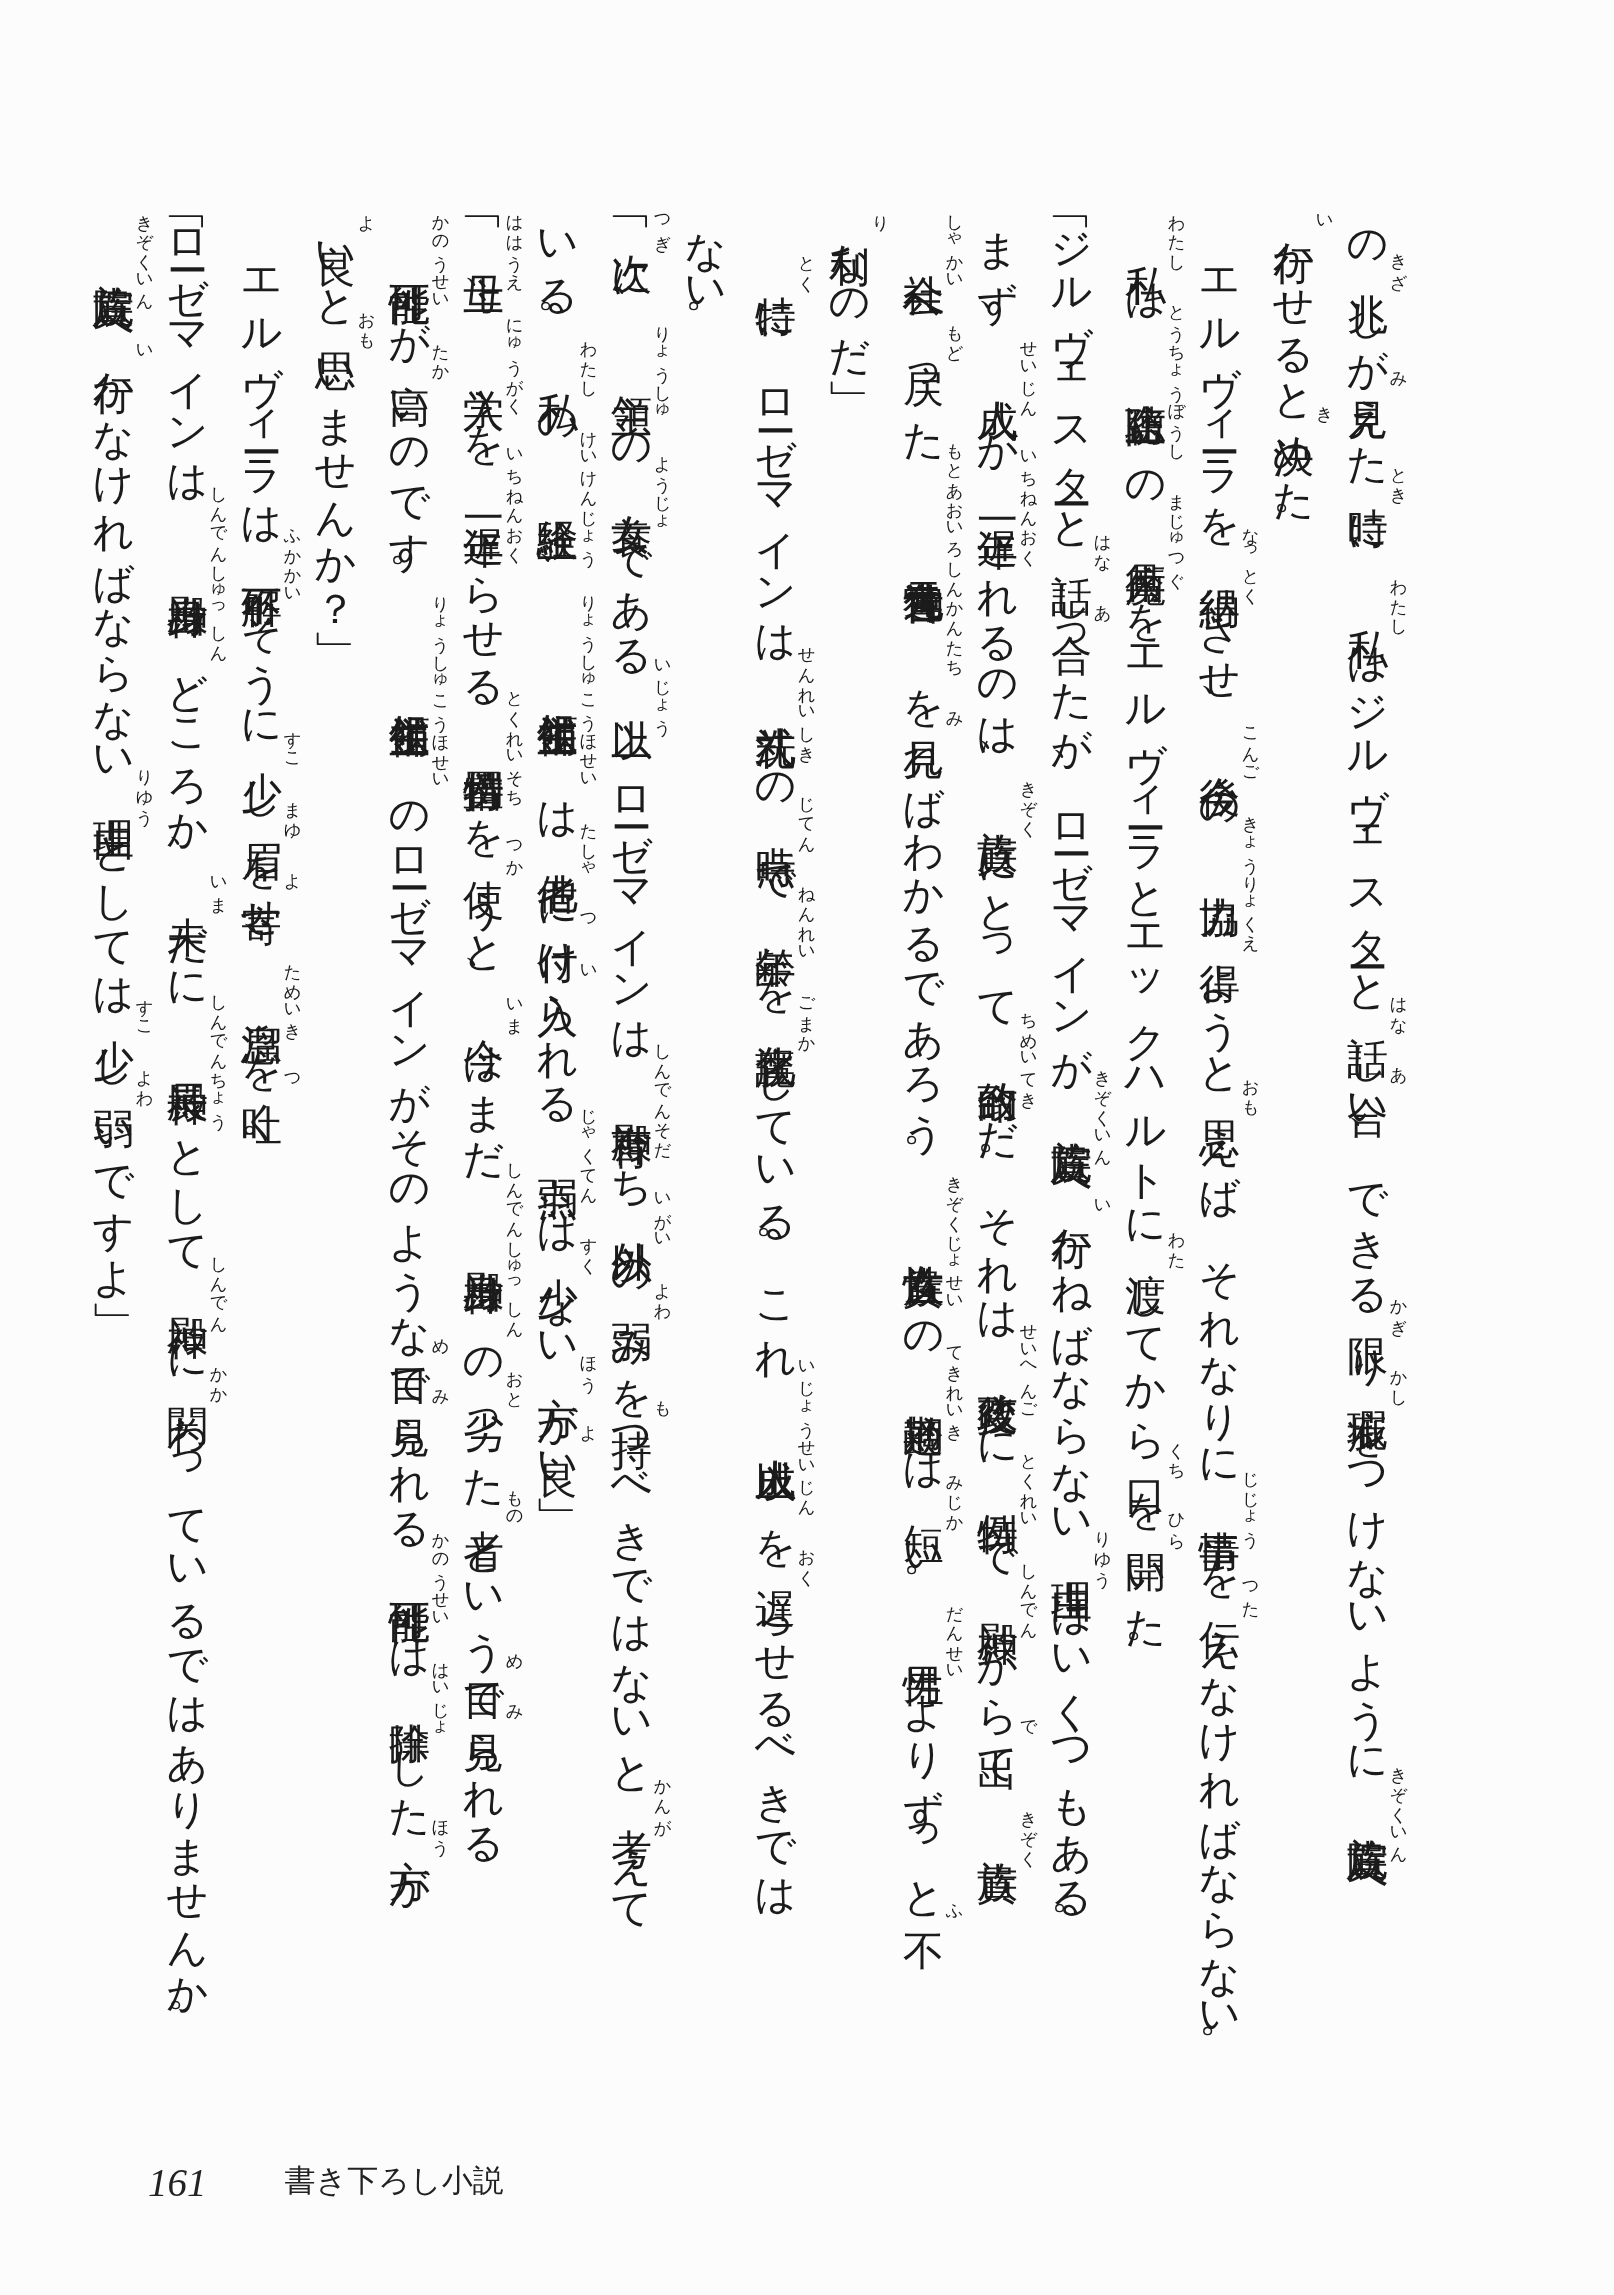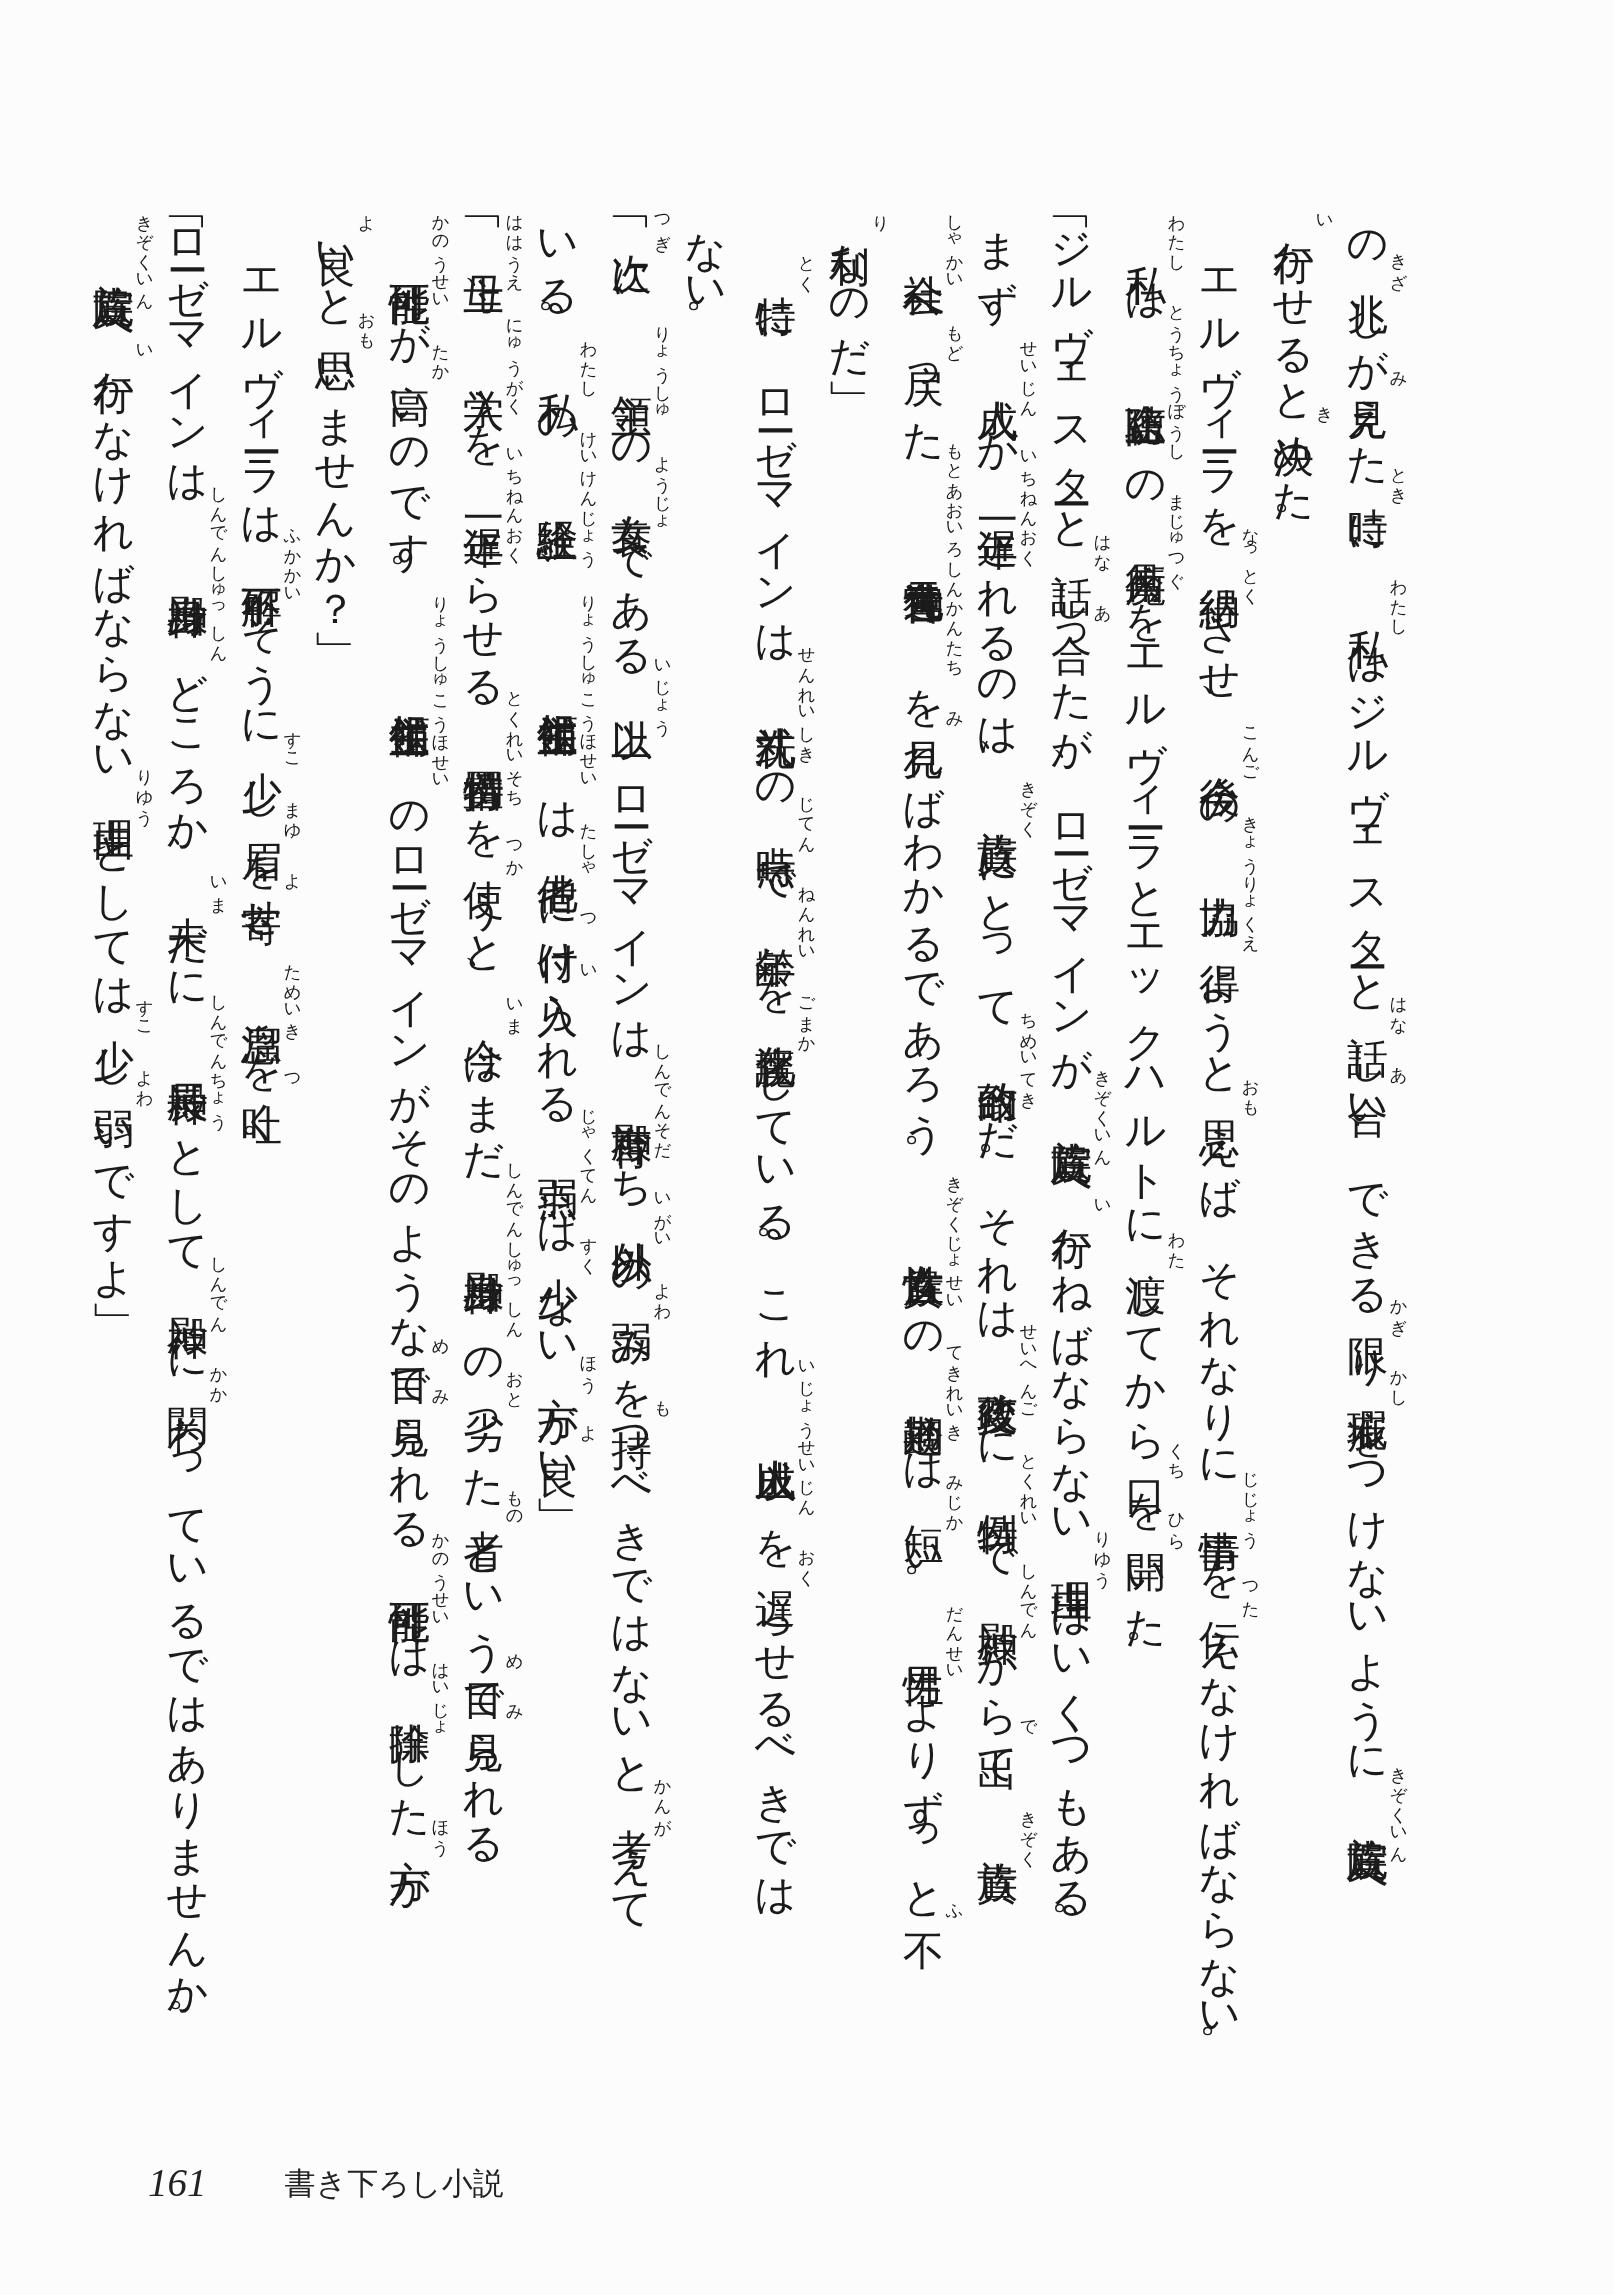--- a/index.html
+++ b/index.html
@@ -35,32 +35,32 @@
     font-size:17.3px;
     line-height:1;
     letter-spacing:0;
     font-family:"Liberation Serif","DejaVu Serif",serif;
   }
   
   .footer{
     position:absolute;
     left:148px;top:2163px;
     display:flex;
-    align-items:flex-end;
+    align-items:center;
   }
   .pagenum{
     font-family:"Liberation Serif","DejaVu Serif",serif;
     font-style:italic;
     font-size:39px;
     line-height:1;
     color:#222;
   }
   .seclabel{
     margin-left:78px;
-    font-family:Liberation Serif, serif;
+    font-family:Liberation Mono, monospace;
     font-size:31px;
     line-height:1.2;
     color:#222;
   }
 </style>
 </head>
 <body>
 
 <div class="page">
 

